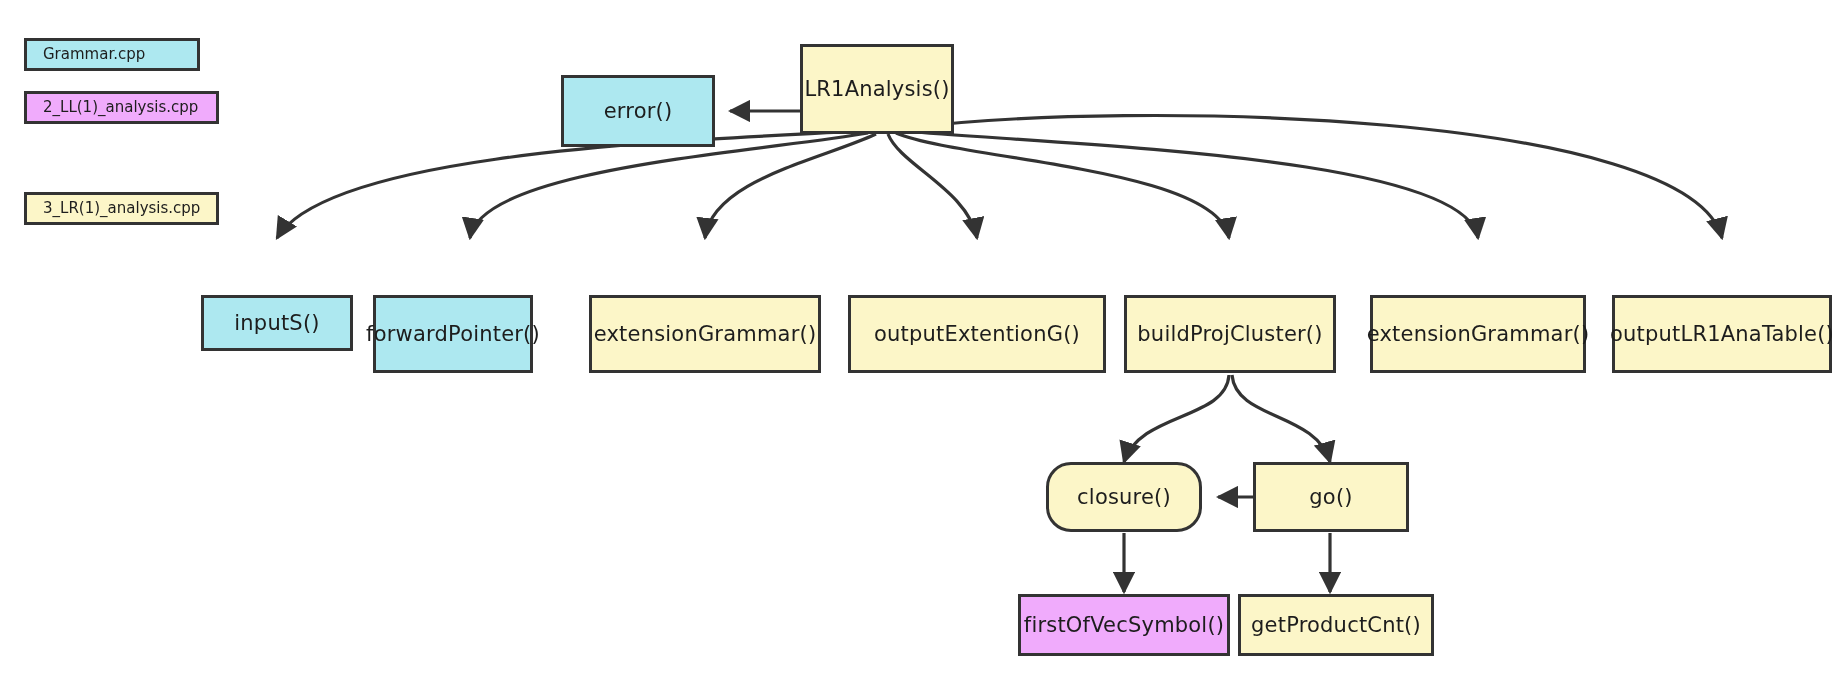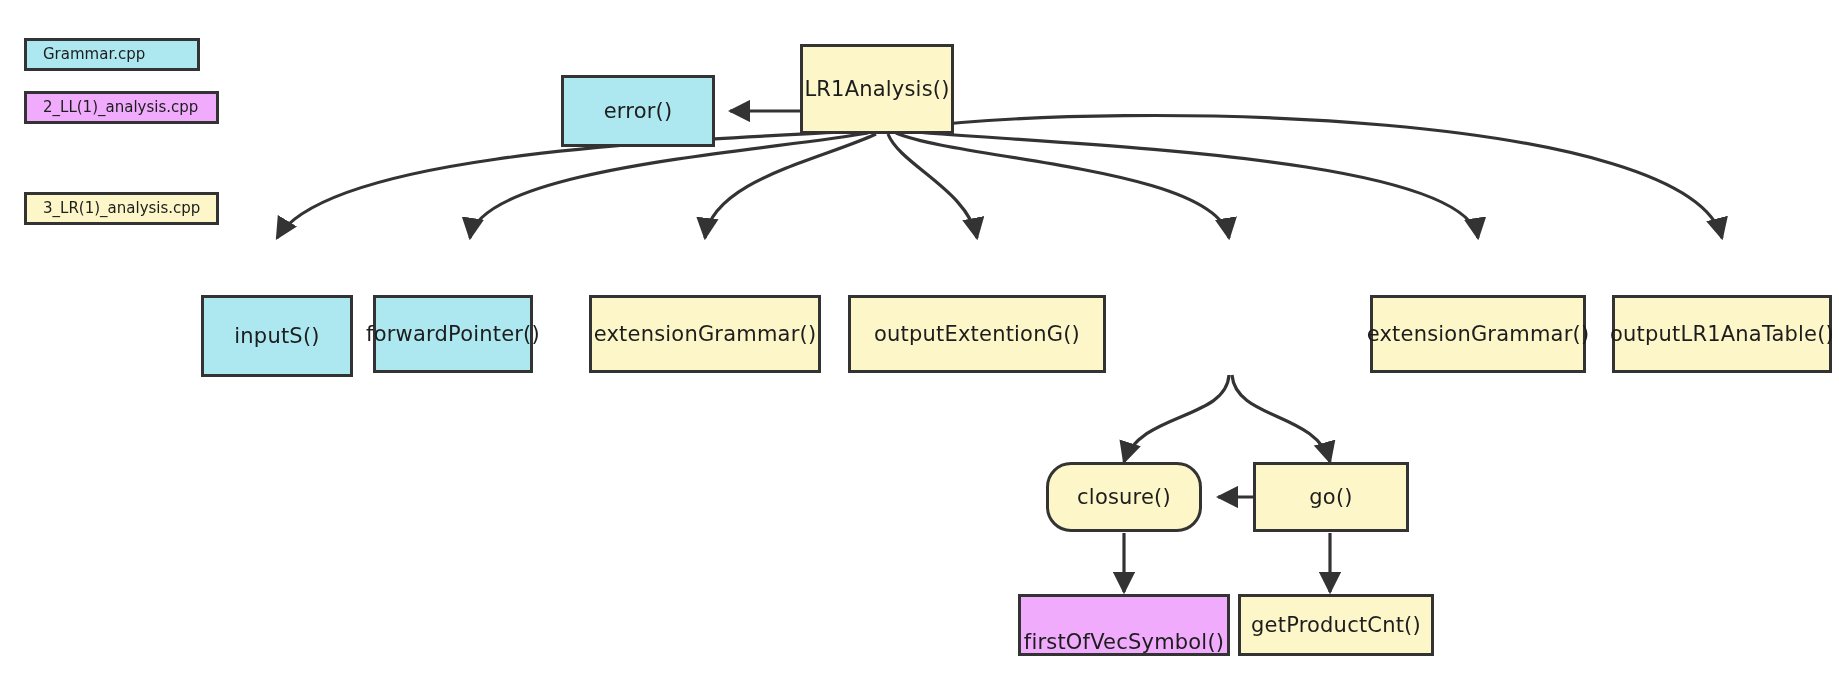--- a/index.html
+++ b/index.html
@@ -52,46 +52,49 @@
     <span>3_LR(1)_analysis.cpp</span>
   </div>
 
   <div class="node c-cyan" style="left:561px;top:75px;width:154px;height:72px;">
     <span>error()</span>
   </div>
   <div class="node c-yellow" style="left:800px;top:44px;width:154px;height:90px;">
     <span>LR1Analysis()</span>
   </div>
 
-  <div class="node c-cyan" style="left:201px;top:295px;width:152px;height:82px;">
+  <div class="node c-cyan" style="left:201px;top:295px;width:152px;height:56px;">
     <span>inputS()</span>
   </div>
   <div class="node c-cyan" style="left:373px;top:295px;width:160px;height:78px;">
     <span>forwardPointer()</span>
   </div>
   <div class="node c-yellow" style="left:589px;top:295px;width:232px;height:78px;">
     <span>extensionGrammar()</span>
   </div>
   <div class="node c-yellow" style="left:848px;top:295px;width:258px;height:78px;">
     <span>outputExtentionG()</span>
+  </div>
+  <div class="node c-yellow" style="left:1124px;top:295px;width:212px;height:78px;">
+    <span>buildProjCluster()</span>
   </div>
   <div class="node c-yellow" style="left:1370px;top:295px;width:216px;height:78px;">
     <span>extensionGrammar()</span>
   </div>
   <div class="node c-yellow" style="left:1612px;top:295px;width:220px;height:78px;">
     <span>outputLR1AnaTable()</span>
   </div>
 
   <div class="node c-yellow" style="left:1046px;top:462px;width:156px;height:70px;border-radius:25px;">
     <span>closure()</span>
   </div>
   <div class="node c-yellow" style="left:1253px;top:462px;width:156px;height:70px;justify-content:center;">
     <span>go()</span>
   </div>
 
-  <div class="node c-orange" style="left:1018px;top:594px;width:212px;height:62px;align-items:flex-end;">
+  <div class="node c-orange" style="left:1018px;top:594px;width:212px;height:62px;">
     <span>firstOfVecSymbol()</span>
   </div>
   <div class="node c-yellow" style="left:1238px;top:594px;width:196px;height:62px;">
     <span>getProductCnt()</span>
   </div>
 
 </div>
 
 </body></html>

